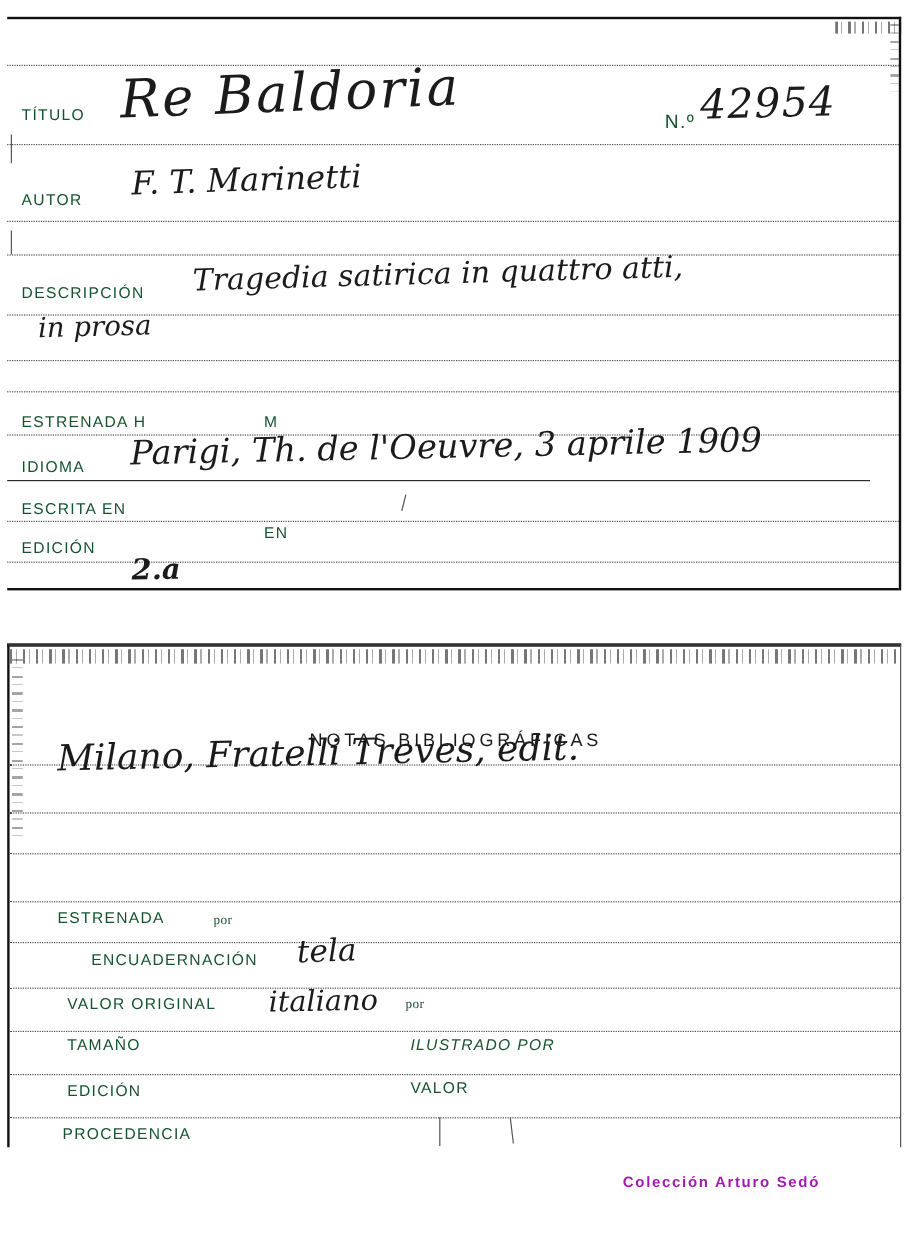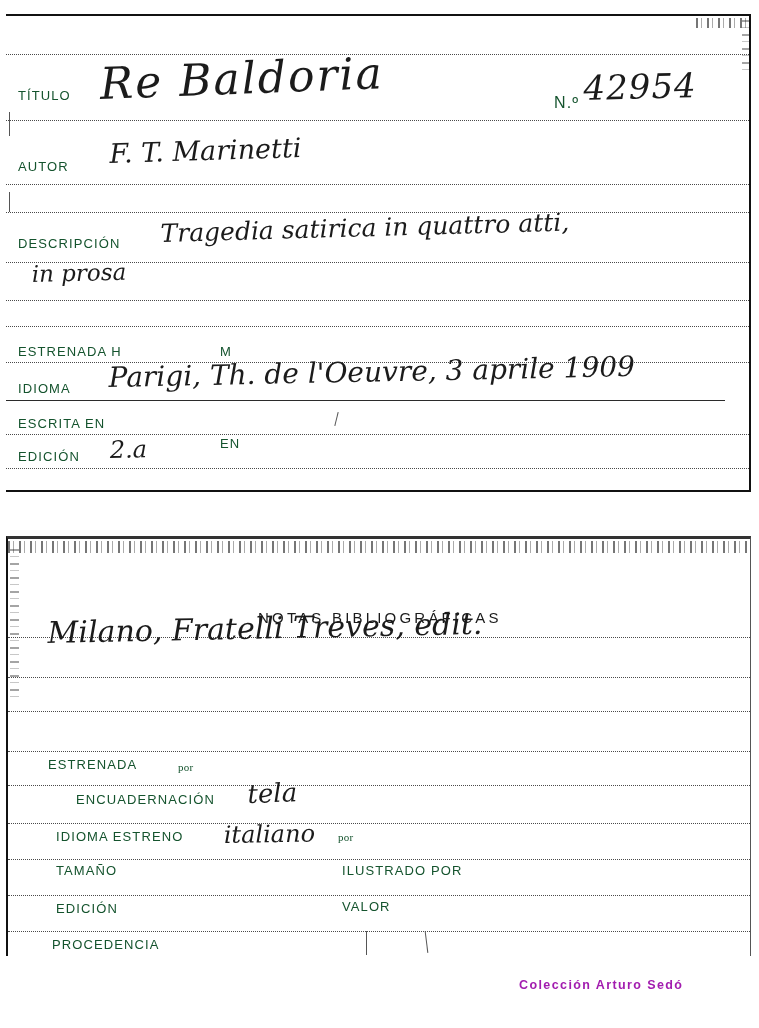--- a/index.html
+++ b/index.html
@@ -206,21 +206,21 @@
   <span class="lbl" style="left:548px; top:78px; font-size:16px;text-align:center;">N.º</span>
   <span class="hw" id="hw-number" style="left:578px; top:52px;">42954</span>
 
   <span class="hw" id="hw-author" style="left:104px; top:122px;">F. T. Marinetti</span>
 
   <span class="hw" id="hw-desc1" style="left:155px; top:203px;">Tragedia satirica in quattro atti,</span>
   <span class="hw" id="hw-desc2" style="left:26px; top:245px;">in prosa</span>
 
   <span class="hw" id="hw-estreno" style="left:103px; top:345px;">Parigi, Th. de l'Oeuvre, 3 aprile 1909</span>
 
-  <span class="hw" id="hw-edicion" style="left:104px; top:420px;">2.a</span>
+  <span class="hw" id="hw-edicion" style="left:104px; top:444px;font-weight:bold;">2.a</span>
 
   <div class="tick" style="left:330px; top:396px; height:14px; transform:rotate(14deg);"></div>
   <div class="tick" style="left:3px; top:96px; height:24px;"></div>
   <div class="tick" style="left:3px; top:176px; height:20px;"></div>
 </div>
 
 <div class="card" id="card-back">
 
   <div class="noise" style="left:0px; top:2px; width:740px; height:12px;"></div>
   <div class="noise-v" style="left:2px; top:10px; width:9px; height:150px;"></div>
@@ -238,26 +238,26 @@
   <div id="notas-heading" style="left:250px; top:70px;">NOTAS BIBLIOGRÁFICAS</div>
 
   <span class="hw" id="hw-notas" style="left:40px; top:76px;">Milano, Fratelli Treves, edit.</span>
 
   <span class="lbl" style="left:40px; top:218px;">ESTRENADA</span>
   <span class="lbl xs" style="left:170px; top:222px; letter-spacing:.3px;">por</span>
 
   <span class="lbl" style="left:44px; top:253px;margin-left:24px;">ENCUADERNACIÓN</span>
   <span class="hw" id="hw-enc" style="left:240px; top:240px;">tela</span>
 
-  <span class="lbl" style="left:48px; top:290px;">IDIOMA ESTRENO</span>
+  <span class="lbl" style="left:48px; top:290px;">VALOR ORIGINAL</span>
   <span class="hw" id="hw-idioma" style="left:216px; top:282px;">italiano</span>
   <span class="lbl xs" style="left:330px; top:292px; letter-spacing:.3px;">por</span>
 
   <span class="lbl" style="left:48px; top:324px;">TAMAÑO</span>
-  <span class="lbl" style="left:334px; top:324px;">ILUSTRADO POR</span>
+  <span class="lbl" style="left:334px; top:324px;font-style:italic;">ILUSTRADO POR</span>
 
   <span class="lbl" style="left:48px; top:362px;">EDICIÓN</span>
   <span class="lbl" style="left:334px; top:360px;">VALOR</span>
 
   <span class="lbl" style="left:44px; top:398px;">PROCEDENCIA</span>
 
   <div class="tick" style="left:358px; top:392px; height:24px;"></div>
   <div class="tick" style="left:418px; top:392px; height:22px; transform:rotate(-7deg);"></div>
 </div>
 

